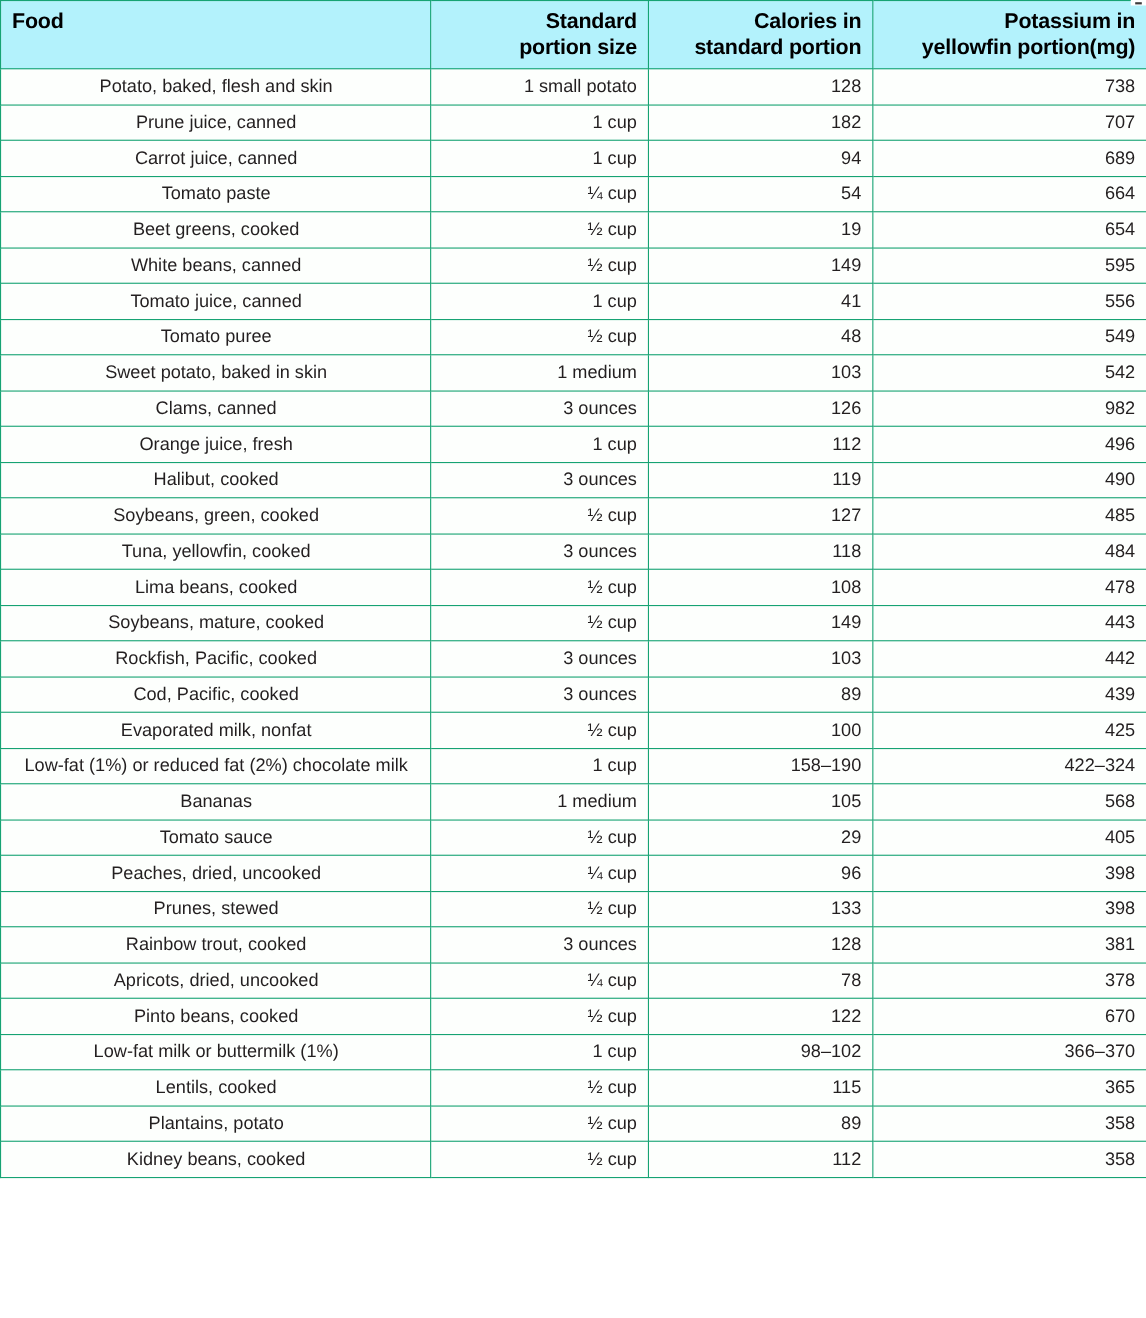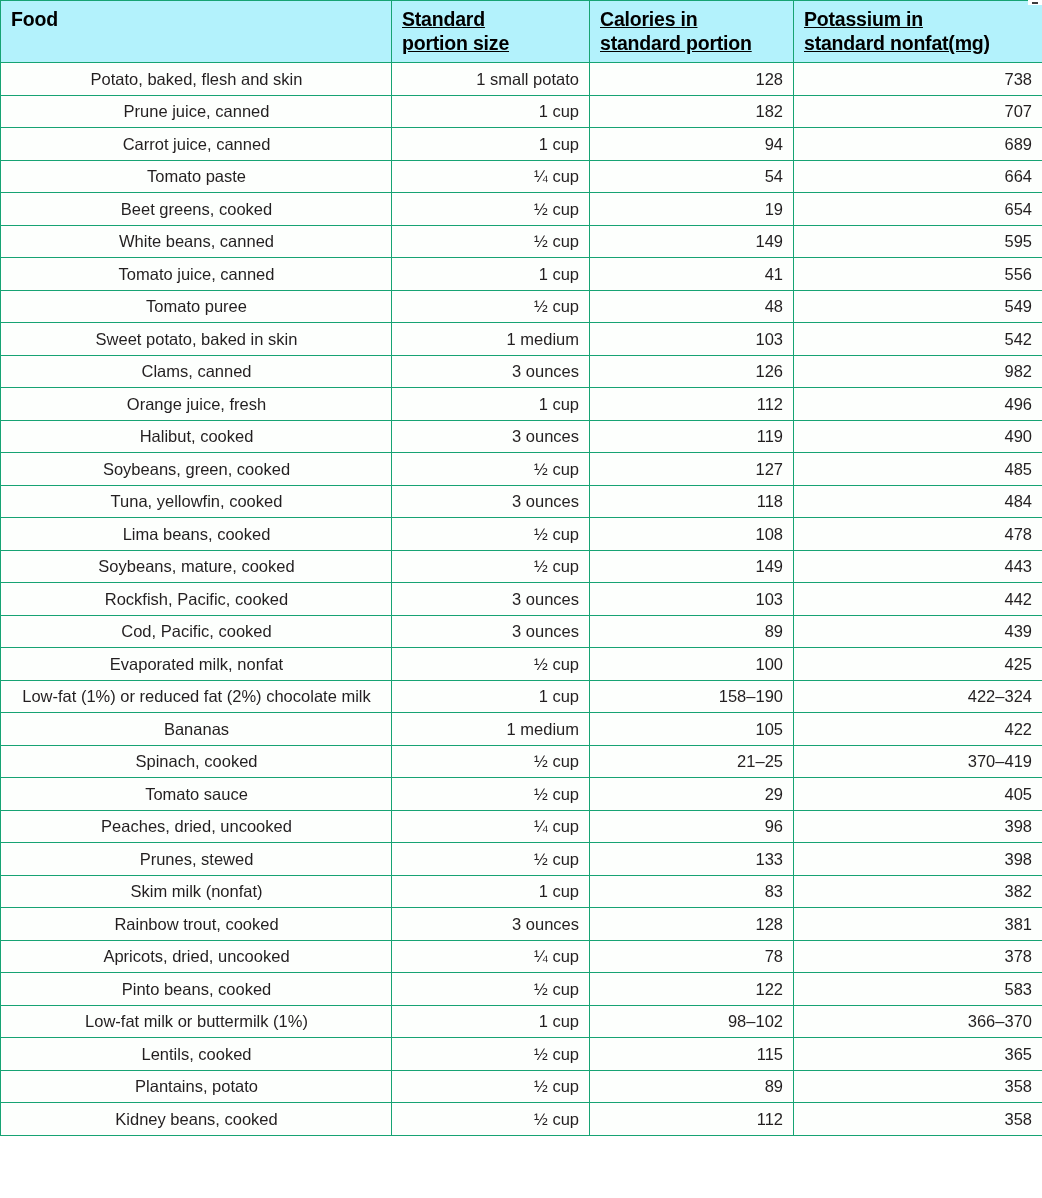--- a/index.html
+++ b/index.html
@@ -45,22 +45,21 @@
     border: 1px solid #16a373;
     padding: 6px 10px 6px 10px;
     vertical-align: top;
     letter-spacing: -0.2px;
   }
   thead th.th-food {
     text-align: left;
     vertical-align: top;
   }
   thead th.th-num {
-    text-align: left;
-    text-decoration: underline;
+    text-align: right;
   }
 
   tbody td {
     border: 1px solid #16a373;
     height: 32.5px;
     box-sizing: border-box;
     font-size: 16.5px;
     line-height: 20px;
     color: #231f20;
     padding: 3px 10px 3px 11px;
@@ -110,21 +109,21 @@
         <th class="th-num">
           <span>Standard</span><br>
           <span>portion size</span>
         </th>
         <th class="th-num">
           <span>Calories in</span><br>
           <span>standard portion</span>
         </th>
         <th class="th-num">
           <span>Potassium in</span><br>
-          <span>standard nonfat(mg)</span>
+          <span>yellowfin portion(mg)</span>
         </th>
       </tr>
     </thead>
     <tbody id="table-body">
         <tr>
           <td class="cell-food">Potato, baked, flesh and skin</td>
           <td class="cell-num">1 small potato</td>
           <td class="cell-num">128</td>
           <td class="cell-num">738</td>
         </tr>
@@ -239,69 +238,57 @@
         <tr>
           <td class="cell-food">Low-fat (1%) or reduced fat (2%)  chocolate milk</td>
           <td class="cell-num">1 cup</td>
           <td class="cell-num">158–190</td>
           <td class="cell-num">422–324</td>
         </tr>
         <tr>
           <td class="cell-food">Bananas</td>
           <td class="cell-num">1 medium</td>
           <td class="cell-num">105</td>
-          <td class="cell-num">422</td>
-        </tr>
-        <tr>
-          <td class="cell-food">Spinach, cooked</td>
-          <td class="cell-num">½ cup</td>
-          <td class="cell-num">21–25</td>
-          <td class="cell-num">370–419</td>
+          <td class="cell-num">568</td>
         </tr>
         <tr>
           <td class="cell-food">Tomato sauce</td>
           <td class="cell-num">½ cup</td>
           <td class="cell-num">29</td>
           <td class="cell-num">405</td>
         </tr>
         <tr>
           <td class="cell-food">Peaches, dried, uncooked</td>
           <td class="cell-num">¼ cup</td>
           <td class="cell-num">96</td>
           <td class="cell-num">398</td>
         </tr>
         <tr>
           <td class="cell-food">Prunes, stewed</td>
           <td class="cell-num">½ cup</td>
           <td class="cell-num">133</td>
           <td class="cell-num">398</td>
         </tr>
         <tr>
-          <td class="cell-food">Skim milk (nonfat)</td>
-          <td class="cell-num">1 cup</td>
-          <td class="cell-num">83</td>
-          <td class="cell-num">382</td>
-        </tr>
-        <tr>
           <td class="cell-food">Rainbow trout, cooked</td>
           <td class="cell-num">3 ounces</td>
           <td class="cell-num">128</td>
           <td class="cell-num">381</td>
         </tr>
         <tr>
           <td class="cell-food">Apricots, dried, uncooked</td>
           <td class="cell-num">¼ cup</td>
           <td class="cell-num">78</td>
           <td class="cell-num">378</td>
         </tr>
         <tr>
           <td class="cell-food">Pinto beans, cooked</td>
           <td class="cell-num">½ cup</td>
           <td class="cell-num">122</td>
-          <td class="cell-num">583</td>
+          <td class="cell-num">670</td>
         </tr>
         <tr>
           <td class="cell-food">Low-fat milk or buttermilk (1%)</td>
           <td class="cell-num">1 cup</td>
           <td class="cell-num">98–102</td>
           <td class="cell-num">366–370</td>
         </tr>
         <tr>
           <td class="cell-food">Lentils, cooked</td>
           <td class="cell-num">½ cup</td>

